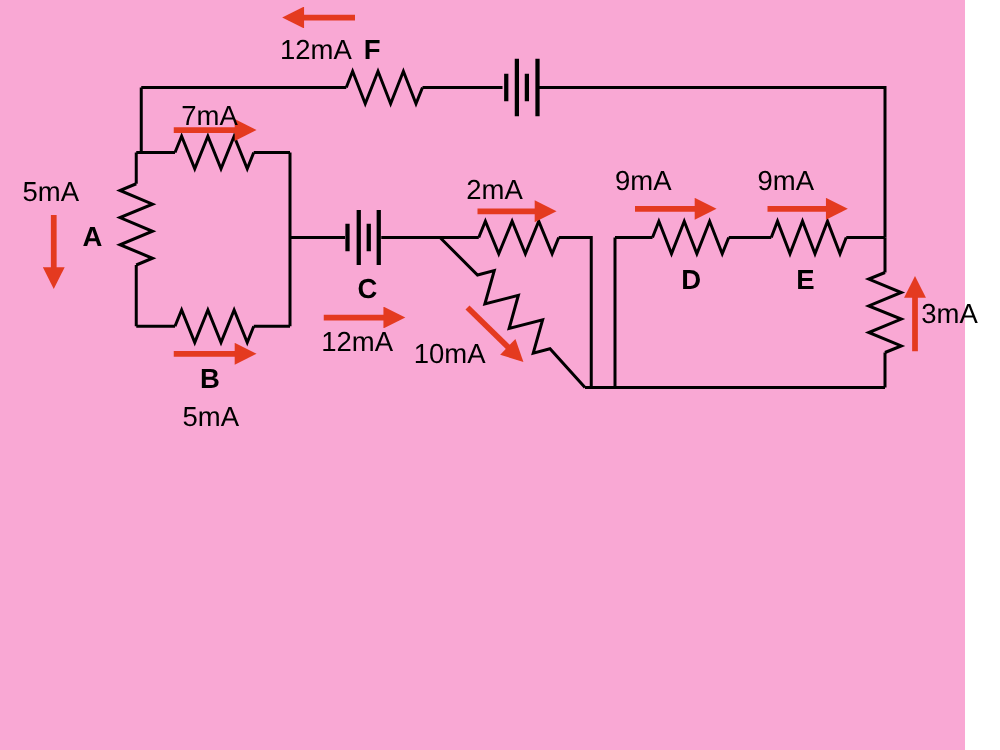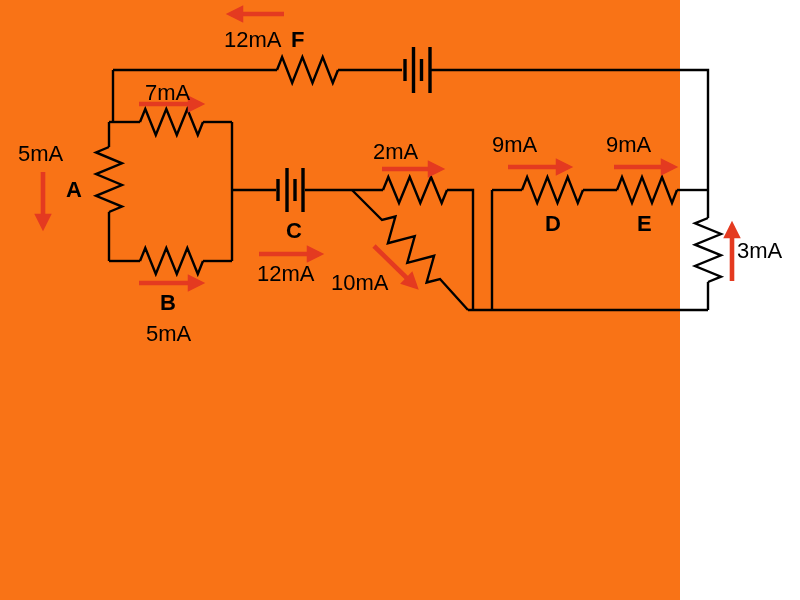--- a/index.html
+++ b/index.html
@@ -1,16 +1,16 @@
 <!DOCTYPE html>
 <html><head>
 <meta charset="utf-8">
 <style>
   html, body { margin: 0; padding: 0; background: #ffffff; }
-  .stage { width: 680px; height: 600px; position: relative; background: #f97316; }
+  .stage { width: 772px; height: 600px; position: relative; background: #f9a8d4; }
   svg { display: block; }
   .wire { fill: none; stroke: #000000; stroke-width: 2.4; stroke-linejoin: miter; stroke-linecap: butt; }
   .plate { stroke: #000000; stroke-width: 3.4; stroke-linecap: butt; }
   .carrow { fill: none; stroke-width: 4.6; stroke-linecap: butt; }
   .lbl { font-family: "Liberation Sans", "DejaVu Sans", sans-serif; font-size: 22px; fill: #000000; }
   .lbl-bold { font-weight: bold; }
 </style>
 </head>
 <body>
 

